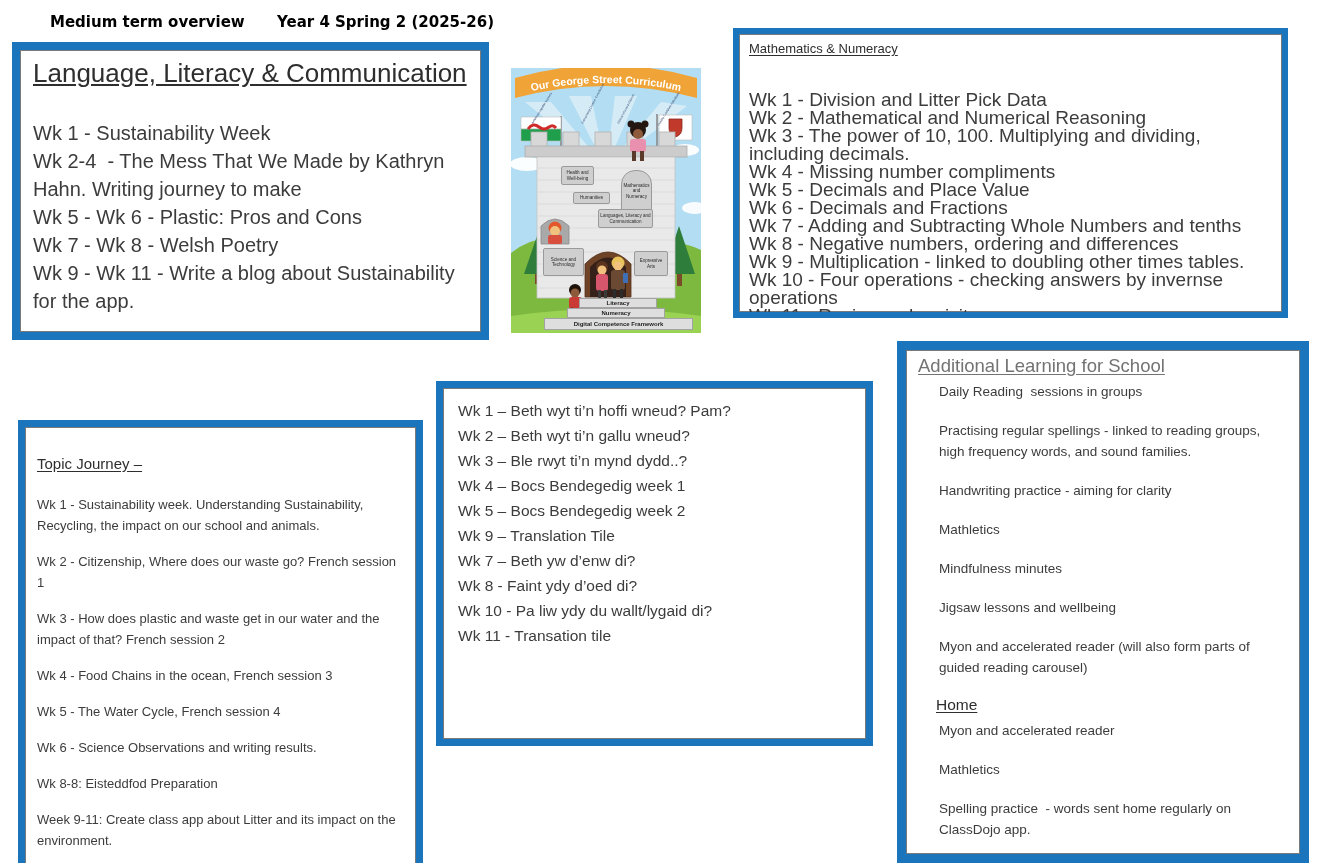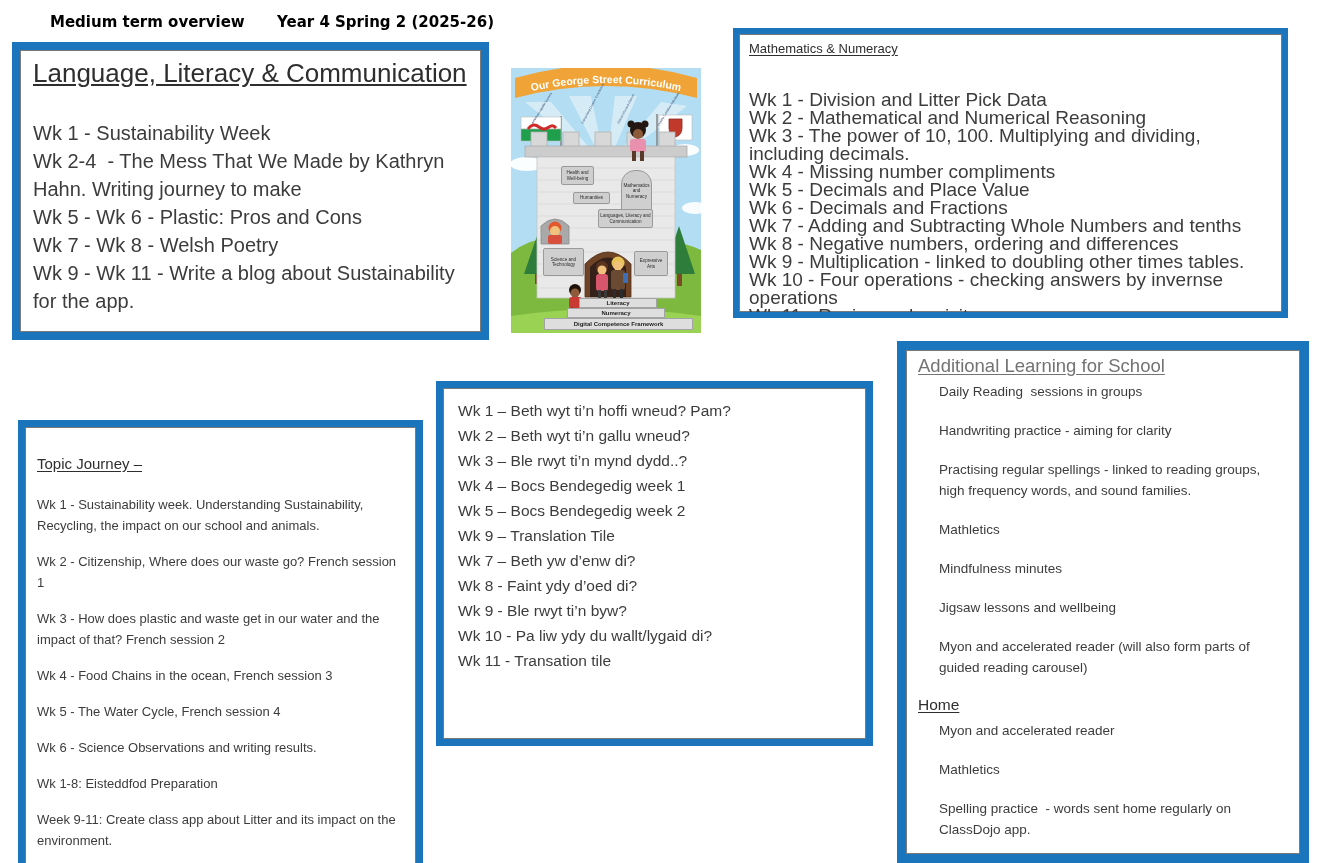--- a/index.html
+++ b/index.html
@@ -30,21 +30,21 @@
 
   
   .welsh{left:436px;top:381px;width:437px;height:365px;padding:10px 15px;}
   .welsh .title{font-size:15.5px;color:#2e2e2e;margin-bottom:28px;}
   .welsh .line{font-size:15.5px;line-height:25px;}
 
   
   .addl{left:897px;top:341px;width:412px;height:522px;border-width:9px;padding:5px 12px;}
   .addl .title{font-size:18.5px;color:#737373;margin-bottom:4px;}
   .addl .item{font-size:13.5px;line-height:21px;margin:0 0 18px 21px;}
-  .addl .home-title{font-size:15.5px;color:#2e2e2e;margin:2px 0 6px 0;}
+  .addl .home-title{font-size:15.5px;color:#2e2e2e;margin:2px 0 6px 18px;}
 
   
   .curriculum{position:absolute;left:511px;top:68px;width:190px;height:265px;overflow:hidden;}
   .curriculum svg{position:absolute;left:0;top:0;}
   .plaque{position:absolute;background:#cfcfcf;border:1px solid #9a9a9a;border-radius:2px;
           display:flex;align-items:center;justify-content:center;text-align:center;
           font-size:4.6px;line-height:1.2;color:#2b2b2b;padding:1px;box-sizing:border-box;}
   .plaque.arch{border-radius:14px 14px 2px 2px;}
   .step{position:absolute;background:#dedede;border:1px solid #a3a3a3;display:flex;
         align-items:center;justify-content:center;font-weight:bold;font-size:6px;
@@ -219,43 +219,42 @@
   </div>
 
   <div class="box topic">
     <div class="title u txt">Topic Journey –</div>
     <div class="para txt">Wk 1 - Sustainability week. Understanding Sustainability, Recycling, the impact on our school and animals.</div>
     <div class="para txt">Wk 2 - Citizenship, Where does our waste go? French session 1</div>
     <div class="para txt">Wk 3 - How does plastic and waste get in our water and the impact of that? French session 2</div>
     <div class="para txt">Wk 4 - Food Chains in the ocean, French session 3</div>
     <div class="para txt">Wk 5 - The Water Cycle, French session 4</div>
     <div class="para txt">Wk 6 - Science Observations and writing results.</div>
-    <div class="para txt">Wk 1-8: Eisteddfod Preparation</div>
+    <div class="para txt">Wk 8-8: Eisteddfod Preparation</div>
     <div class="para txt">Week 9-11: Create class app about Litter and its impact on the environment.</div>
   </div>
 
   <div class="box welsh">
     <div class="line txt">Wk 1 – Beth wyt ti’n hoffi wneud? Pam?</div>
     <div class="line txt">Wk 2 – Beth wyt ti’n gallu wneud?</div>
     <div class="line txt">Wk 3 – Ble rwyt ti’n mynd dydd..?</div>
     <div class="line txt">Wk 4 – Bocs Bendegedig week 1</div>
     <div class="line txt">Wk 5 – Bocs Bendegedig week 2</div>
     <div class="line txt">Wk 9 – Translation Tile</div>
     <div class="line txt">Wk 7 – Beth yw d’enw di?</div>
     <div class="line txt">Wk 8 - Faint ydy d’oed di?</div>
-    <div class="line txt">Wk 9 - Ble rwyt ti’n byw?</div>
     <div class="line txt">Wk 10 - Pa liw ydy du wallt/lygaid di?</div>
     <div class="line txt">Wk 11 - Transation tile</div>
   </div>
 
   <div class="box addl">
     <div class="title u txt">Additional Learning for School</div>
     <div class="item txt">Daily Reading  sessions in groups</div>
+    <div class="item txt">Practising regular spellings - linked to reading groups, high frequency words, and sound families.</div>
     <div class="item txt">Handwriting practice - aiming for clarity</div>
-    <div class="item txt">Practising regular spellings - linked to reading groups, high frequency words, and sound families.</div>
     <div class="item txt">Mathletics</div>
     <div class="item txt">Mindfulness minutes</div>
     <div class="item txt">Jigsaw lessons and wellbeing</div>
     <div class="item txt">Myon and accelerated reader (will also form parts of guided reading carousel)</div>
     <div class="home-title u txt">Home</div>
     <div class="item txt">Myon and accelerated reader</div>
     <div class="item txt">Mathletics</div>
     <div class="item txt">Spelling practice  - words sent home regularly on ClassDojo app.</div>
   </div>
 

